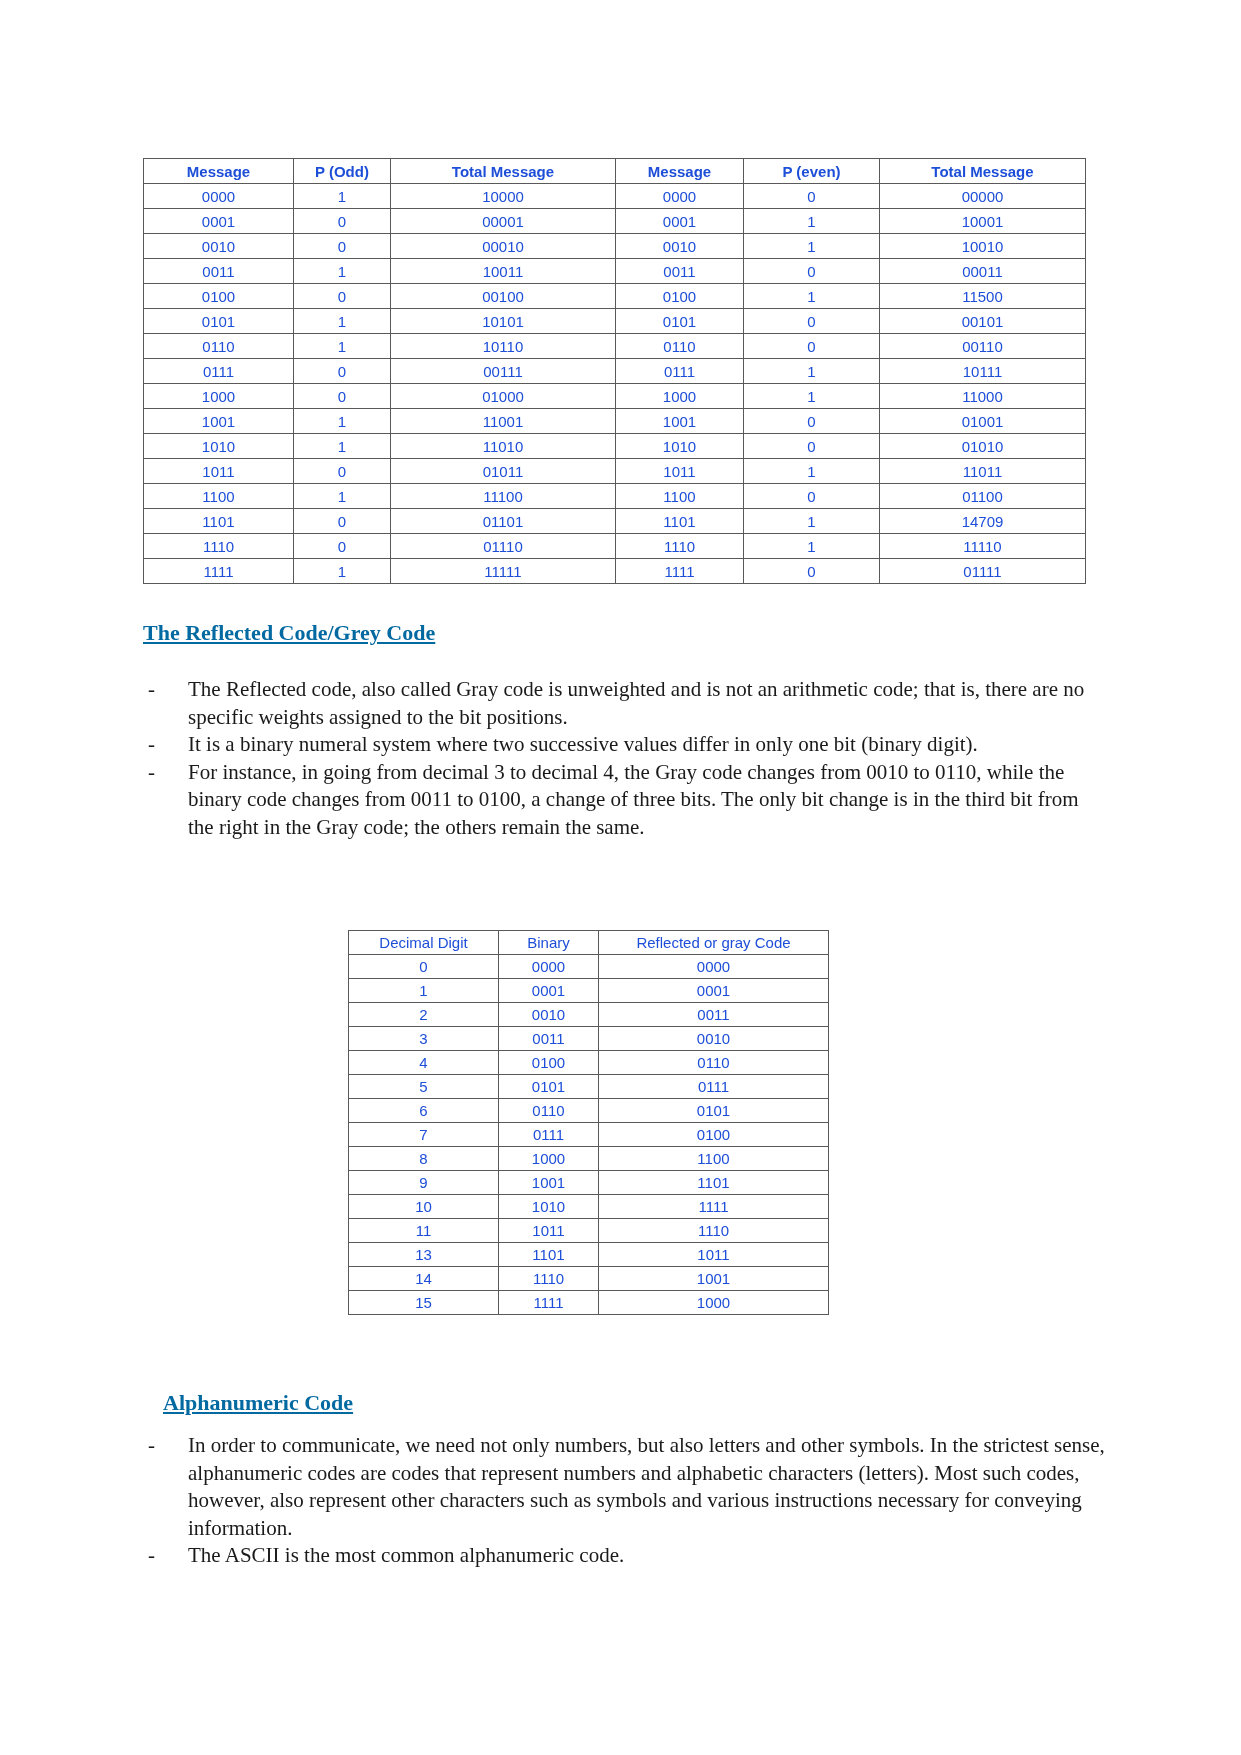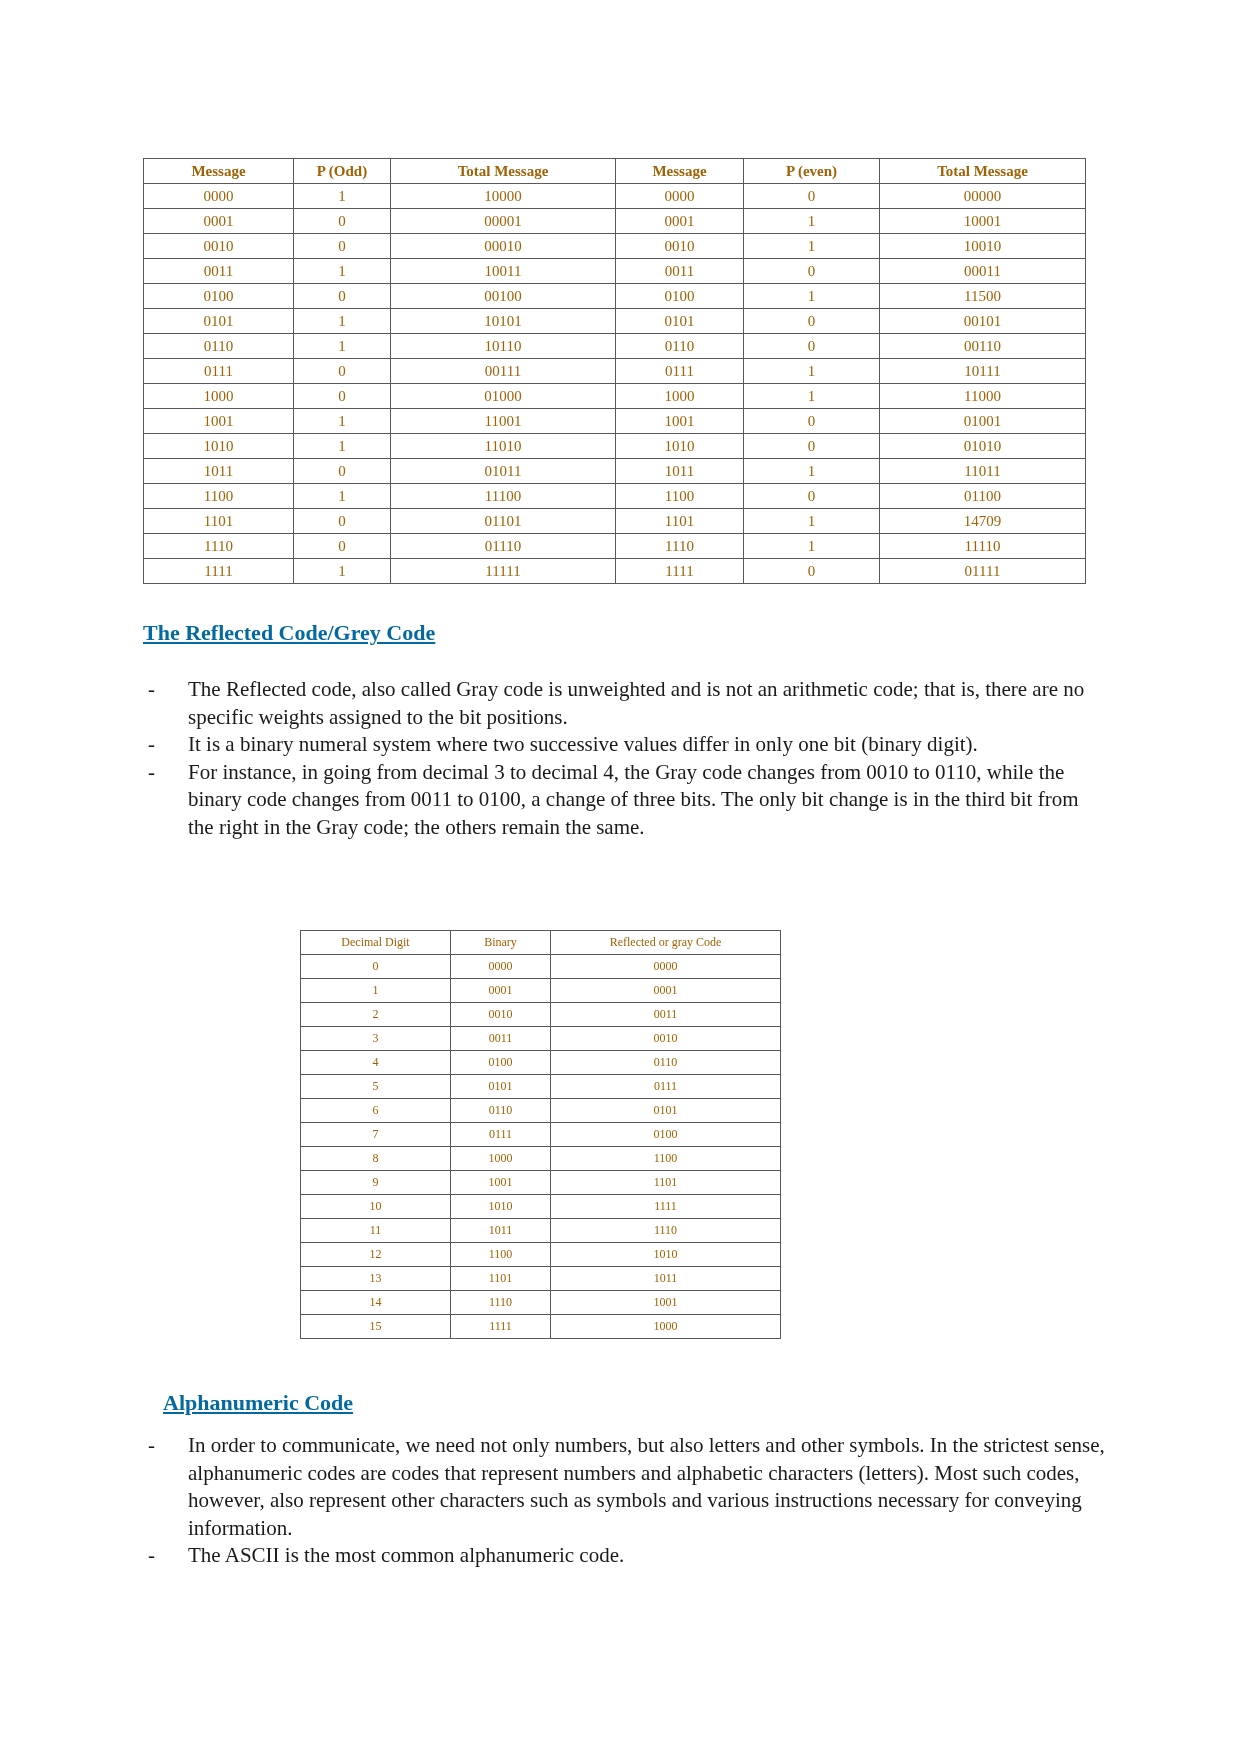--- a/index.html
+++ b/index.html
@@ -7,37 +7,37 @@
     width:1241px;height:1755px;
     background:#ffffff;
     position:relative;
     font-family:"Liberation Serif", serif;
     color:#1a1a1a;
   }
   
   table{
     border-collapse:collapse;
     table-layout:fixed;
-    font-family:Liberation Serif, serif;
-    color:#a16207;
+    font-family:Liberation Sans, sans-serif;
+    color:#1d4ed8;
   }
   th,td{
     border:1px solid #595959;
     text-align:center;
     vertical-align:middle;
     padding:0 4px;
     overflow:hidden;
     white-space:nowrap;
   }
   .parity-table-wrap{position:absolute;left:143px;top:158px;}
   .parity-table{width:942px;font-size:15px;}
   .parity-table th{font-weight:bold;height:24px;}
   .parity-table td{height:24px;font-weight:normal;}
   .gray-table-wrap{position:absolute;left:300px;top:930px;}
-  .gray-table{width:480px;font-size:12px;}
+  .gray-table{width:480px;font-size:15px;margin-left:48px;}
   .gray-table th{font-weight:normal;height:23px;}
   .gray-table td{height:23px;}
   
   .section-heading{
     position:absolute;left:143px;
     font-size:22px;font-weight:bold;
     text-decoration:underline;
     color:#0369a1;
     white-space:nowrap;
   }
@@ -301,25 +301,20 @@
           <td>10</td>
           <td>1010</td>
           <td>1111</td>
         </tr>
         <tr>
           <td>11</td>
           <td>1011</td>
           <td>1110</td>
         </tr>
         <tr>
-          <td>12</td>
-          <td>1100</td>
-          <td>1010</td>
-        </tr>
-        <tr>
           <td>13</td>
           <td>1101</td>
           <td>1011</td>
         </tr>
         <tr>
           <td>14</td>
           <td>1110</td>
           <td>1001</td>
         </tr>
         <tr>

